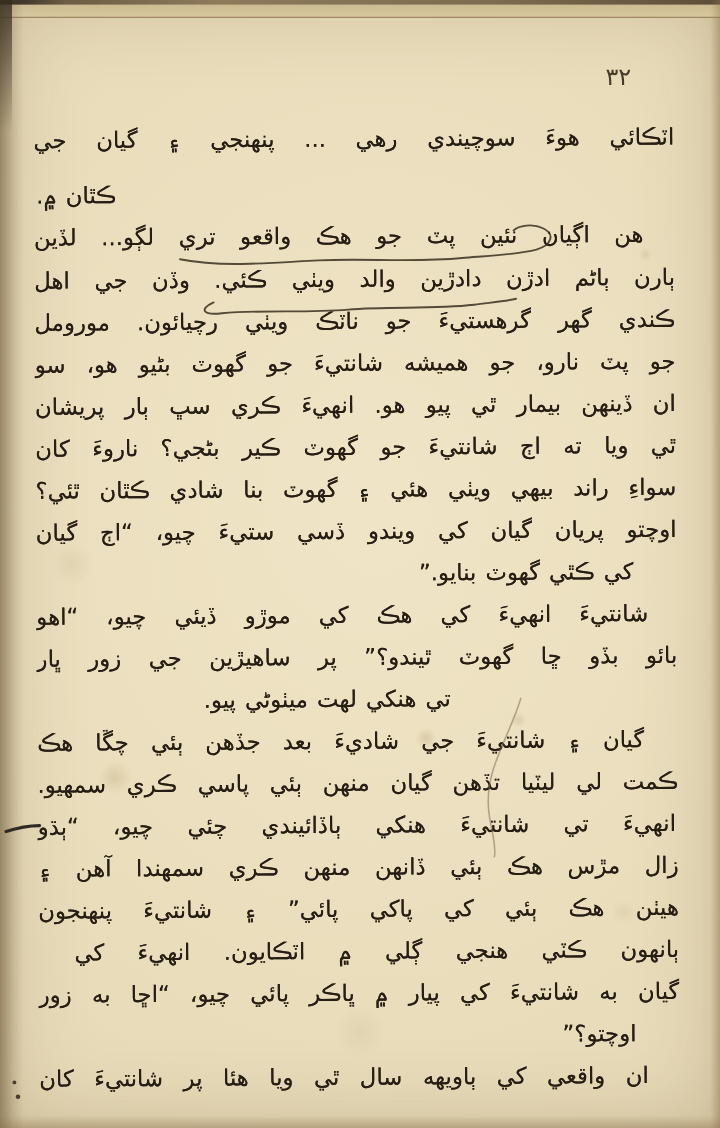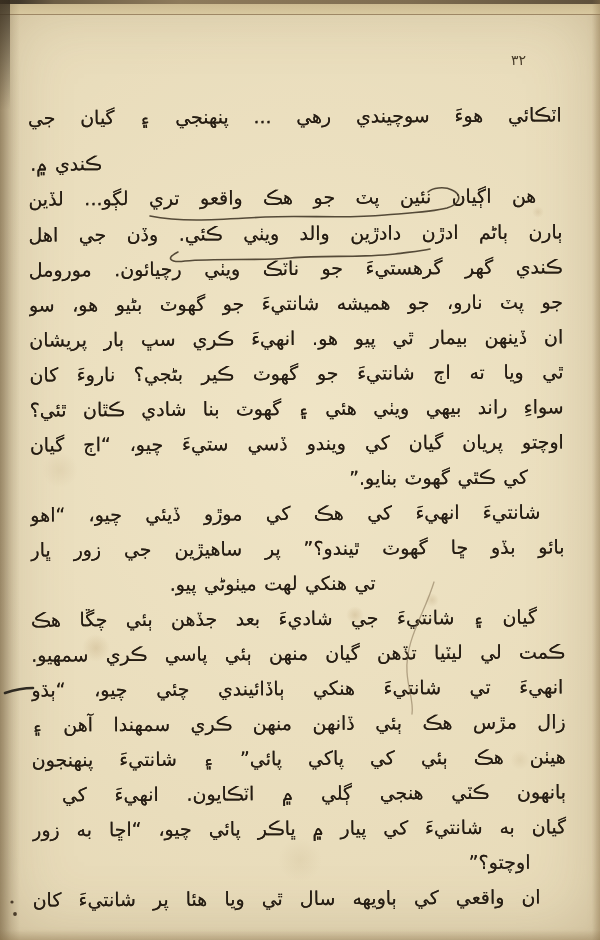--- a/index.html
+++ b/index.html
@@ -21,21 +21,21 @@
     border-bottom:1px solid rgba(140,118,85,.75);}
   .left-gutter{position:absolute;top:0;bottom:0;left:0;width:20px;
     background:linear-gradient(to right,rgba(108,88,56,.55),rgba(108,88,56,.18) 55%,rgba(108,88,56,0));}
   .left-corner{position:absolute;top:0;left:0;width:10px;height:110px;
     background:linear-gradient(to bottom,rgba(52,43,30,.8),rgba(52,43,30,0));}
   .right-shade{position:absolute;top:0;bottom:0;right:0;width:8px;
     background:linear-gradient(to left,rgba(140,115,75,.40),rgba(140,115,75,0));}
   .bottom-shade{position:absolute;left:0;right:0;bottom:0;height:10px;
     background:linear-gradient(to top,rgba(130,105,65,.30),rgba(130,105,65,0));}
   
-  .page-number{position:absolute;top:52px;right:74px;font-size:14px;color:#463a28;direction:rtl;}
+  .page-number{position:absolute;top:52px;right:74px;font-size:20px;color:#463a28;direction:rtl;}
   
   .text-block{position:absolute;inset:0;transform:rotate(-0.35deg);color:#261d13;}
   .line{
     position:absolute;direction:rtl;font-size:19px;line-height:32px;height:34px;
     overflow:hidden;white-space:normal;
     text-align:justify;text-align-last:justify;text-justify:inter-word;
     letter-spacing:.2px;word-spacing:1.5px;
     text-shadow:0 0 .5px rgba(38,29,19,.85);
   }
   .line.short{text-align:right;text-align-last:auto;white-space:nowrap;left:auto;}
@@ -61,21 +61,21 @@
   <div class="stain" style="left:425px;top:593px;width:14px;height:14px;background:radial-gradient(circle,rgba(140,105,55,.16),rgba(140,105,55,0) 70%);"></div>
   <div class="stain" style="left:42px;top:452px;width:36px;height:36px;background:radial-gradient(circle,rgba(150,120,70,.10),rgba(150,120,70,0) 70%);"></div>
   <div class="stain" style="left:278px;top:838px;width:44px;height:44px;background:radial-gradient(circle,rgba(150,120,70,.09),rgba(150,120,70,0) 70%);"></div>
   <div class="stain" style="left:510px;top:750px;width:20px;height:20px;background:radial-gradient(circle,rgba(150,120,70,.11),rgba(150,120,70,0) 70%);"></div>
   <div class="stain" style="left:532px;top:206px;width:12px;height:12px;background:radial-gradient(circle,rgba(140,105,55,.14),rgba(140,105,55,0) 70%);"></div>
 
   <div class="page-number">٣٢</div>
 
   <div class="text-block" id="text-block">
       <div class="line" dir="rtl" style="top: 100px; right: 36px; left: 30px;">اٽڪائي هوءَ سوچيندي رهي ... پنهنجي ۽ گيان جي</div>
-      <div class="line short-left" dir="rtl" style="top: 146px; left: 32px;">ڪندي ۾.</div>
+      <div class="line short-left" dir="rtl" style="top: 146px; left: 32px;">ڪٿان ۾.</div>
       <div class="line" dir="rtl" style="top: 181px; right: 62px; left: 30px;">هن اڳيان نئين پٽ جو هڪ واقعو تري لڳو... لڏين</div>
       <div class="line" dir="rtl" style="top: 217px; right: 36px; left: 30px;">ٻارن ٻاڻم ادڙن دادڙين والد ويٺي ڪئي. وڏن جي اهل</div>
       <div class="line" dir="rtl" style="top: 252px; right: 36px; left: 30px;">ڪندي گهر گرهستيءَ جو ناٽڪ ويٺي رچيائون. مورومل</div>
       <div class="line" dir="rtl" style="top: 287px; right: 36px; left: 30px;">جو پٽ نارو، جو هميشه شانتيءَ جو گهوٽ بڻيو هو، سو</div>
       <div class="line" dir="rtl" style="top: 322px; right: 36px; left: 30px;">ان ڏينهن بيمار ٿي پيو هو. انهيءَ ڪري سڀ ٻار پريشان</div>
       <div class="line" dir="rtl" style="top: 357px; right: 36px; left: 30px;">ٿي ويا ته اڄ شانتيءَ جو گهوٽ ڪير بڻجي؟ ناروءَ کان</div>
       <div class="line" dir="rtl" style="top: 392px; right: 36px; left: 30px;">سواءِ راند بيهي ويٺي هئي ۽ گهوٽ بنا شادي ڪٿان ٿئي؟</div>
       <div class="line" dir="rtl" style="top: 427px; right: 36px; left: 30px;">اوچتو پريان گيان کي ويندو ڏسي ستيءَ چيو، “اڄ گيان</div>
       <div class="line short" dir="rtl" style="top: 462px; right: 72px;">کي ڪٿي گهوٽ بنايو.”</div>
       <div class="line" dir="rtl" style="top: 497px; right: 60px; left: 30px;">شانتيءَ انهيءَ کي هڪ کي موڙو ڏيئي چيو، “اهو</div>

